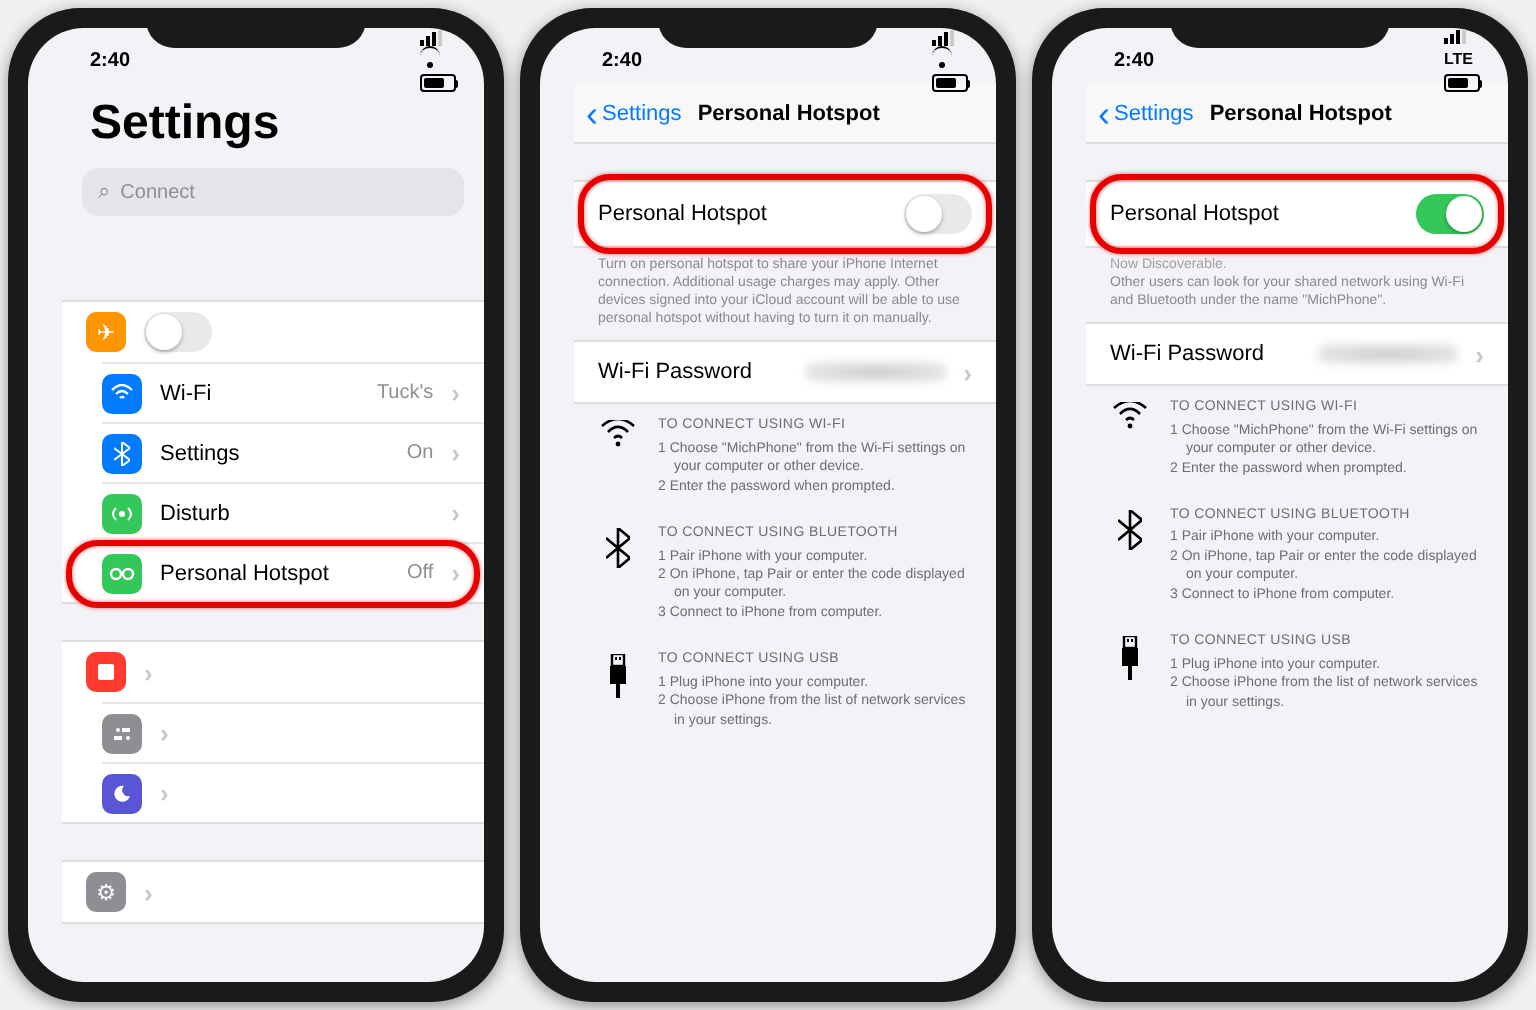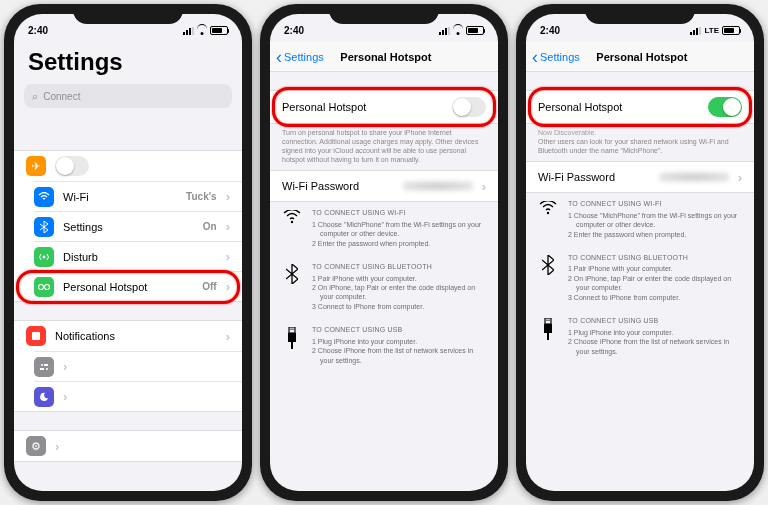--- a/index.html
+++ b/index.html
@@ -23,41 +23,42 @@
   }
   .screen {
     width: 100%;
     height: 100%;
     background: #f2f2f7;
     border-radius: 28px;
     overflow: hidden;
     position: relative;
     font-size: 10px;
     color: #000;
+    padding-left: 17px;
   }
   .notch {
     position: absolute;
     top: 0; left: 50%;
     transform: translateX(-50%);
     width: 110px; height: 20px;
     background: #1a1a1a;
     border-radius: 0 0 14px 14px;
     z-index: 10;
   }
   .statusbar {
     height: 28px;
     display: flex;
     justify-content: space-between;
     align-items: center;
     padding: 4px 14px 0;
     font-size: 10px;
     font-weight: 600;
   }
   .status-left { width: 50px; }
-  .status-right { display: flex; gap: 3px; align-items: flex-end; }
+  .status-right { display: flex; gap: 3px; align-items: flex-start; flex-direction: column; }
   .sig-bars { display: flex; gap: 1px; align-items: flex-end; height: 8px; }
   .sig-bars span { width: 2px; background: #000; display: block; }
   .sig-bars span:nth-child(1){height:3px}
   .sig-bars span:nth-child(2){height:5px}
   .sig-bars span:nth-child(3){height:7px}
   .sig-bars span:nth-child(4){height:8px;background:#ccc}
   .lte { font-size: 8px; font-weight: 700; }
   .wifi-ico { width: 10px; height: 8px; position: relative; }
   .wifi-ico::before { content:''; position:absolute; bottom:0; left:50%; transform:translateX(-50%); width:3px;height:3px;background:#000;border-radius:50%; }
   .wifi-ico::after { content:''; position:absolute; bottom:0; left:0; width:10px;height:10px;border:1.5px solid #000;border-bottom:none;border-left:none;border-right:none;border-radius:10px 10px 0 0; }
@@ -101,21 +102,21 @@
   .row {
     min-height: 30px;
     display: flex;
     align-items: center;
     padding: 4px 12px;
     gap: 9px;
     position: relative;
   }
   .row + .row { border-top: 0.5px solid #e5e5e9; margin-left: 20px; padding-left: 0; }
   .row .label { flex: 1; font-size: 11px; }
-  .row .value { font-size: 10px; color: #8e8e93; font-weight: bold; }
+  .row .value { font-size: 10px; color: #8e8e93; }
   .row .chev { color: #c7c7cc; font-size: 13px; font-weight:600; }
   .ricon {
     width: 20px; height: 20px; border-radius: 5px;
     display: flex; align-items: center; justify-content: center;
     color: #fff; font-size: 11px;
   }
   .ic-orange{background:#ff9500}.ic-blue{background:#007aff}.ic-green{background:#34c759}.ic-green2{background:#34c759}.ic-red{background:#ff3b30}.ic-gray{background:#8e8e93}.ic-purple{background:#5856d6}
 
   .toggle {
     width: 34px; height: 20px; border-radius: 10px; background:#e9e9ea; position:relative; transition:.2s;
@@ -248,21 +249,20 @@
 
     <div class="section-gap"></div>
 
     <div class="group">
       <div class="row">
         <div class="ricon ic-red">
           <svg width="10" height="10" viewBox="0 0 10 10">
               <rect x="1" y="1" width="8" height="8" rx="1" fill="#fff"></rect>
             </svg>
         </div>
-        <div class="label">Notifications</div>
         <div class="chev">›</div>
       </div>
       <div class="row">
         <div class="ricon ic-gray">
           <svg width="10" height="10" viewBox="0 0 10 10">
               <circle cx="3" cy="3" r="1" fill="#fff"></circle>
               <rect x="5" y="2" width="4" height="2" fill="#fff"></rect>
               <rect x="1" y="6" width="4" height="2" fill="#fff"></rect>
               <circle cx="8" cy="7" r="1" fill="#fff"></circle>
             </svg>

